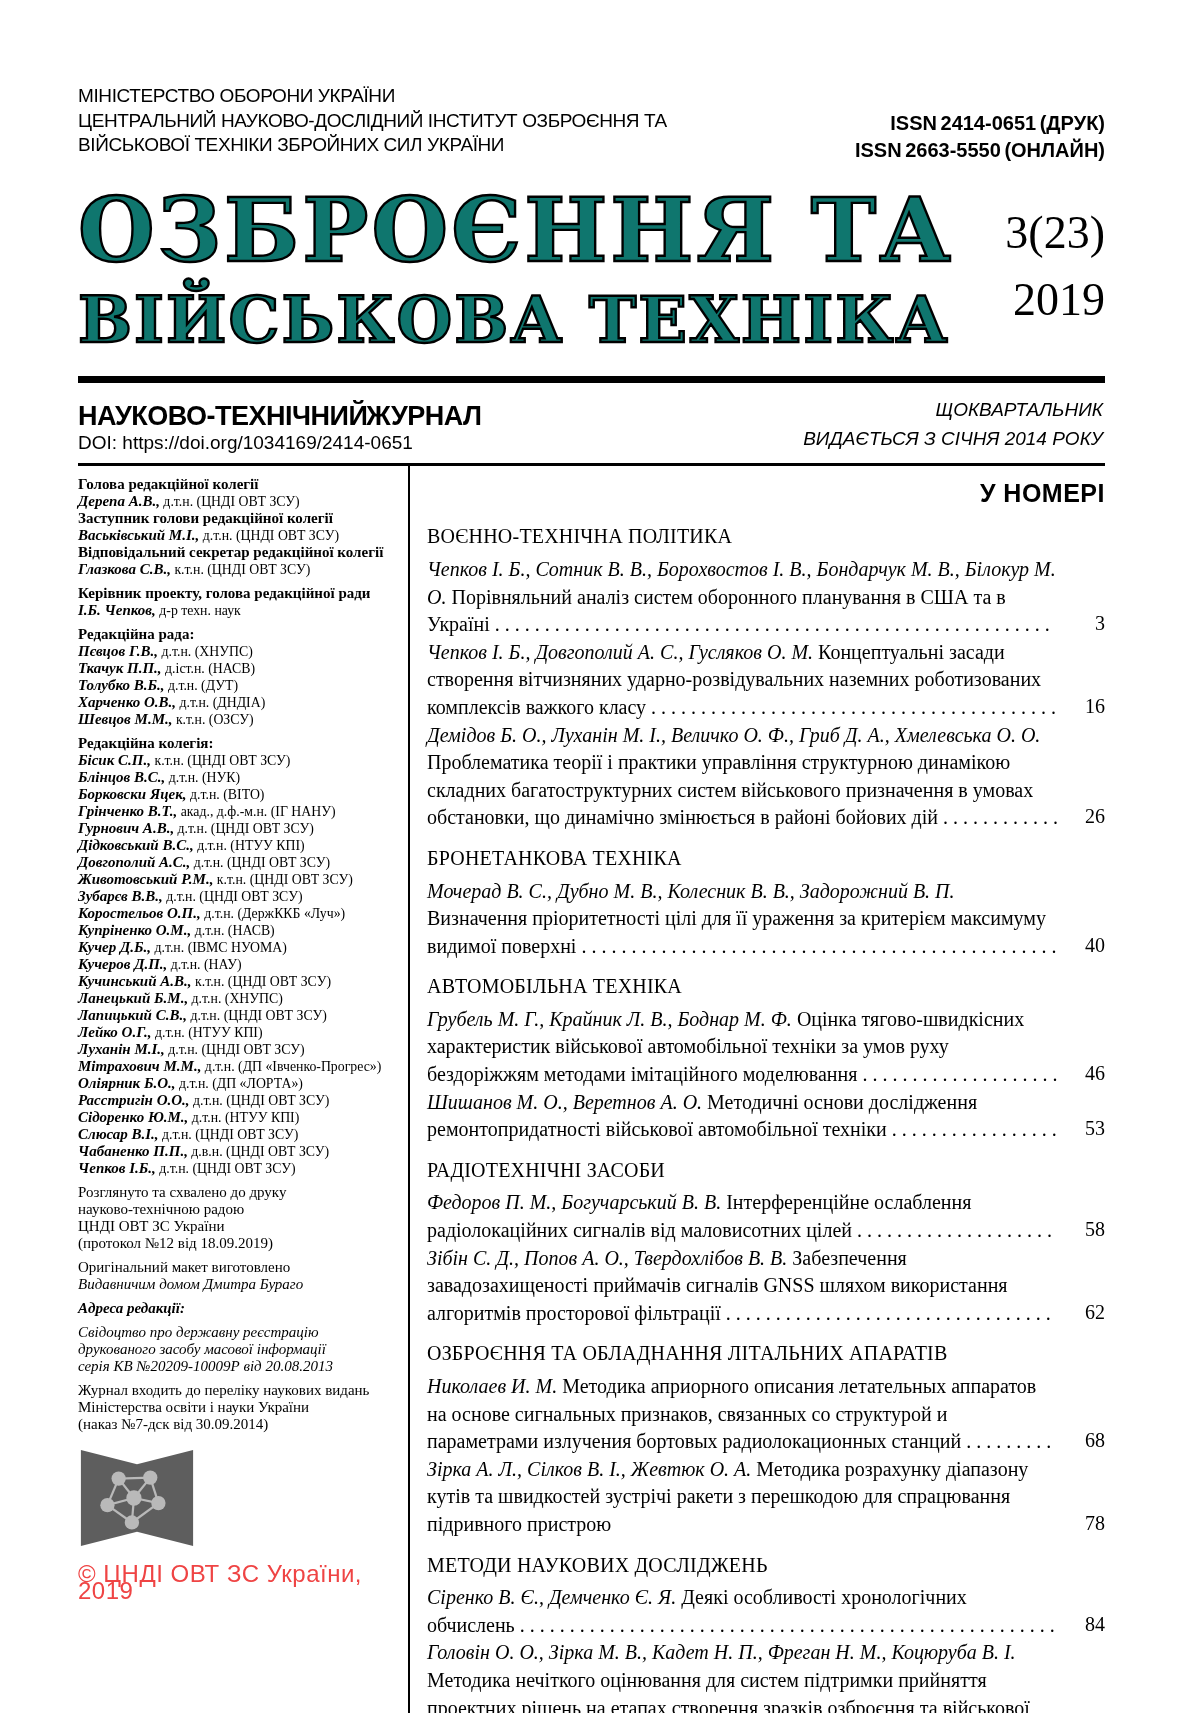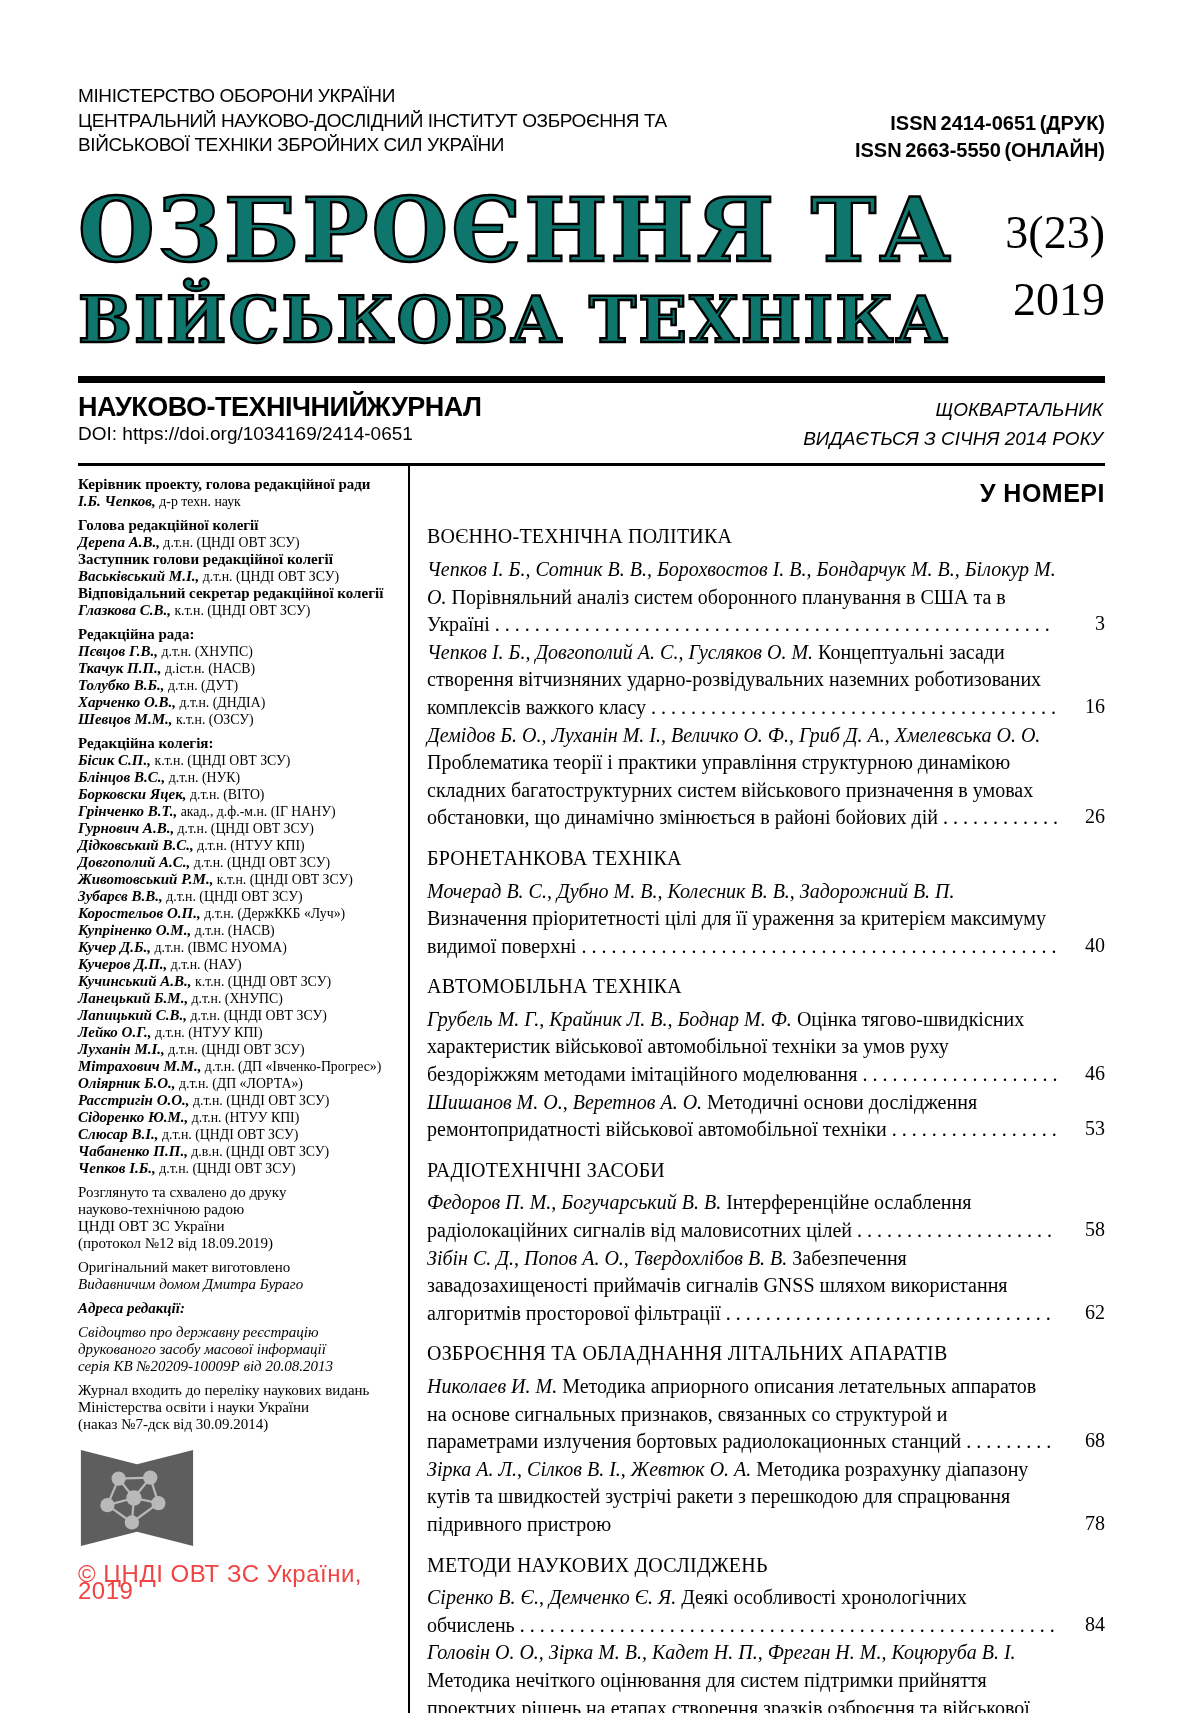--- a/index.html
+++ b/index.html
@@ -22,21 +22,21 @@
   .journal-title { font-family:"DejaVu Serif", serif; font-weight:bold; color:#0f766e;
     -webkit-text-stroke:2.4px #000; }
   .jt1 { font-size:88px; line-height:1.0; letter-spacing:3px; white-space:nowrap; }
   .jt2 { font-size:64px; line-height:1.0; letter-spacing:2px; margin-top:14px; white-space:nowrap; }
   .issue-block { text-align:right; font-size:46px; line-height:1.45; padding-top:14px; white-space:nowrap; }
 
   .rule-thick { height:7px; background:#000; margin-top:24px; }
   .rule-thin  { height:3px; background:#000; }
 
   
-  .band { display:flex; justify-content:space-between; align-items:flex-start; padding:9px 2px 9px 0;gap:34px; }
+  .band { display:flex; justify-content:space-between; align-items:flex-end; padding:9px 2px 9px 0;gap:34px; }
   .journal-type { font-family:"Liberation Sans", sans-serif; font-weight:bold; font-size:27px;
     letter-spacing:-0.5px; word-spacing:-8px; }
   .doi-line { font-family:"Liberation Sans", sans-serif; font-size:19px; margin-top:0; }
   .band-right { text-align:right; font-family:"Liberation Sans", sans-serif; font-style:italic;
     font-size:19px; line-height:1.55; padding-top:3px; }
 
   
   .columns { display:flex; align-items:stretch; }
   .left-col { width:322px; flex:none; padding-top:10px; font-size:15px; line-height:17px; }
   .divider { width:2px; background:#000; flex:none; margin-left:8px; }
@@ -104,32 +104,32 @@
       <div>ЩОКВАРТАЛЬНИК</div>
       <div>ВИДАЄТЬСЯ З СІЧНЯ 2014 РОКУ</div>
     </div>
   </div>
 
   <div class="rule-thin"></div>
 
   <div class="columns">
 
     <div class="left-col">
-      <div class="lc-block">
-        <div class="lc-label">Керівник проекту, голова редакційної ради</div>
-        <div class="lc-line"><span class="lc-name">І.Б. Чепков,</span><span class="lc-rest"> д-р техн. наук</span></div>
-      </div>
       <div class="lc-block" id="roles">
           <div class="lc-label">Голова редакційної колегії</div>
           <div><span class="lc-name">Дерепа А.В.,</span><span class="lc-rest"> д.т.н. (ЦНДІ ОВТ ЗСУ)</span></div>
           <div class="lc-label">Заступник голови редакційної колегії</div>
           <div><span class="lc-name">Васьківський М.І.,</span><span class="lc-rest"> д.т.н. (ЦНДІ ОВТ ЗСУ)</span></div>
           <div class="lc-label">Відповідальний секретар редакційної колегії</div>
           <div><span class="lc-name">Глазкова С.В.,</span><span class="lc-rest"> к.т.н. (ЦНДІ ОВТ ЗСУ)</span></div>
         </div>
+      <div class="lc-block">
+        <div class="lc-label">Керівник проекту, голова редакційної ради</div>
+        <div class="lc-line"><span class="lc-name">І.Б. Чепков,</span><span class="lc-rest"> д-р техн. наук</span></div>
+      </div>
       <div class="lc-block">
         <div class="lc-label">Редакційна рада:</div>
         <div id="council-list">
             <div><span class="lc-name">Пєвцов Г.В.,</span><span class="lc-rest"> д.т.н. (ХНУПС)</span></div>
             <div><span class="lc-name">Ткачук П.П.,</span><span class="lc-rest"> д.іст.н. (НАСВ)</span></div>
             <div><span class="lc-name">Толубко В.Б.,</span><span class="lc-rest"> д.т.н. (ДУТ)</span></div>
             <div><span class="lc-name">Харченко О.В.,</span><span class="lc-rest"> д.т.н. (ДНДІА)</span></div>
             <div><span class="lc-name">Шевцов М.М.,</span><span class="lc-rest"> к.т.н. (ОЗСУ)</span></div>
           </div>
       </div>

